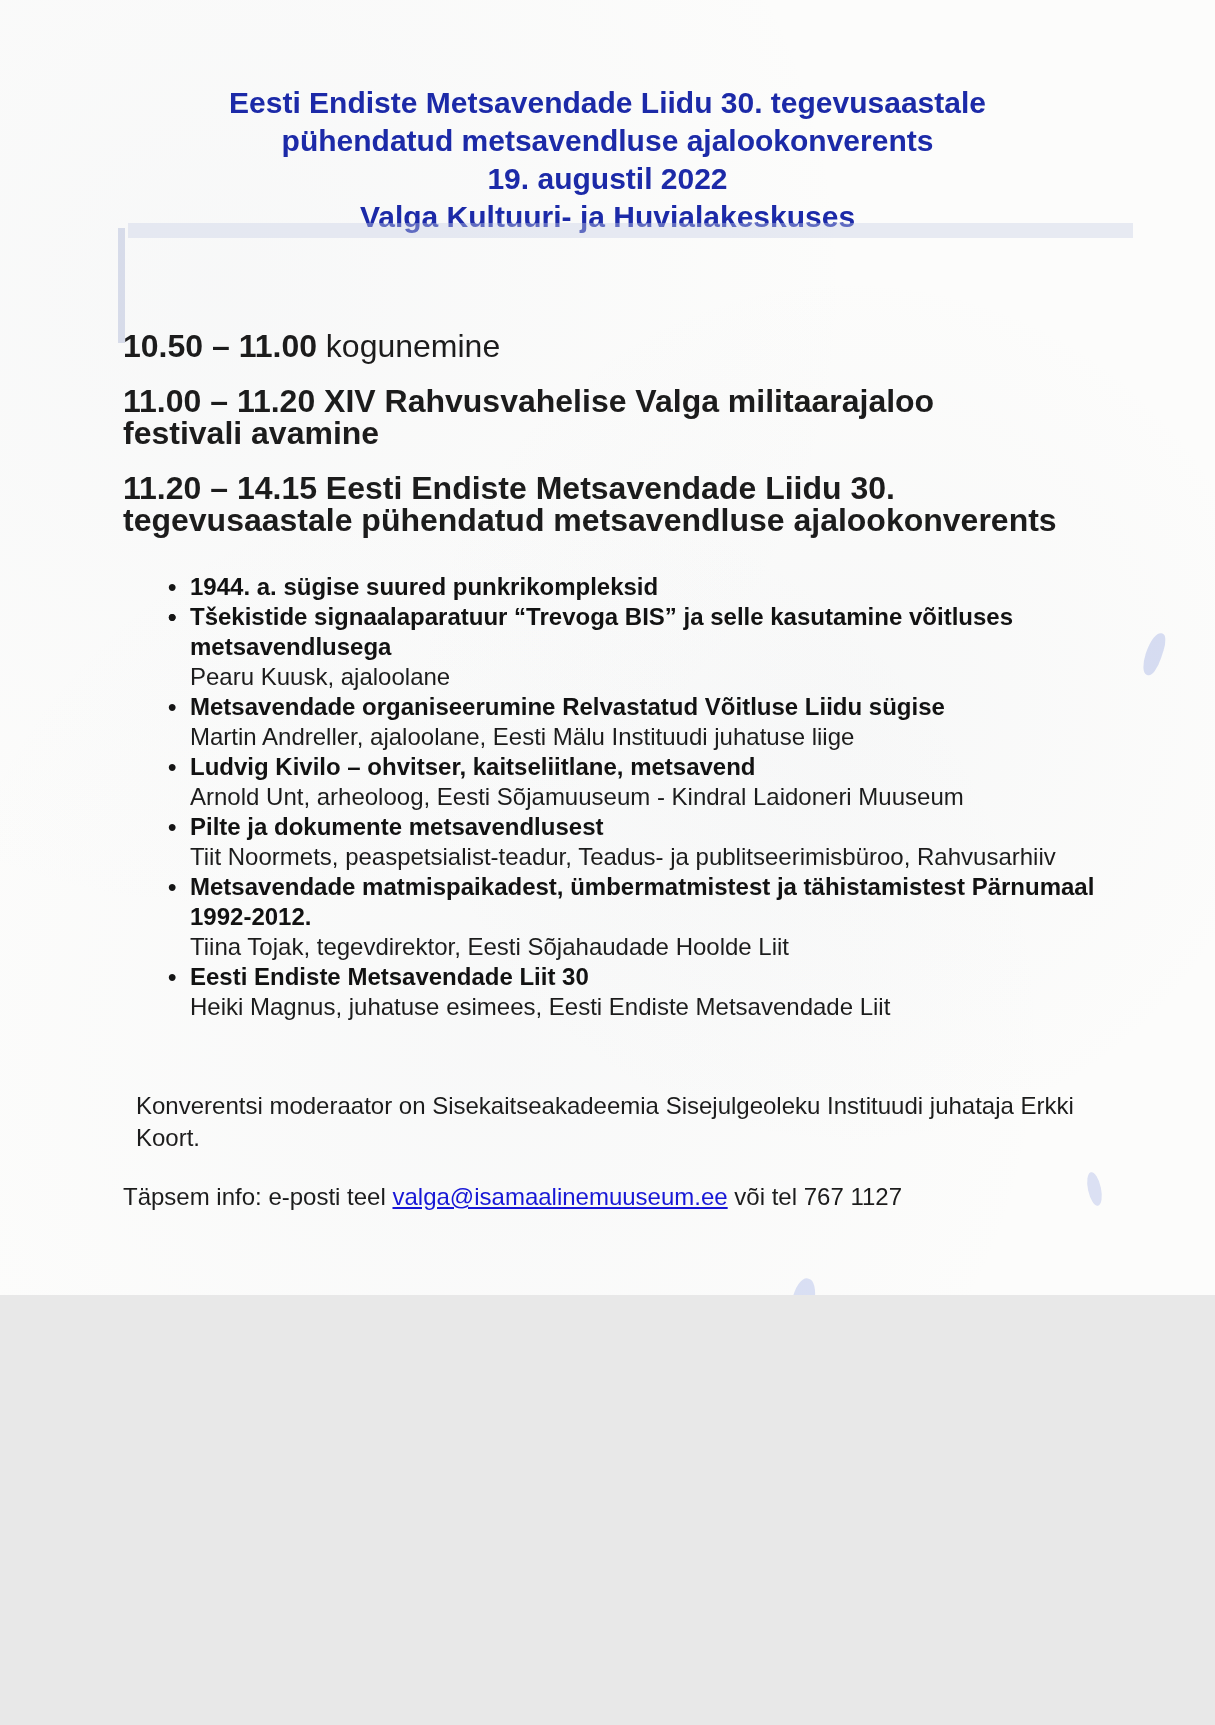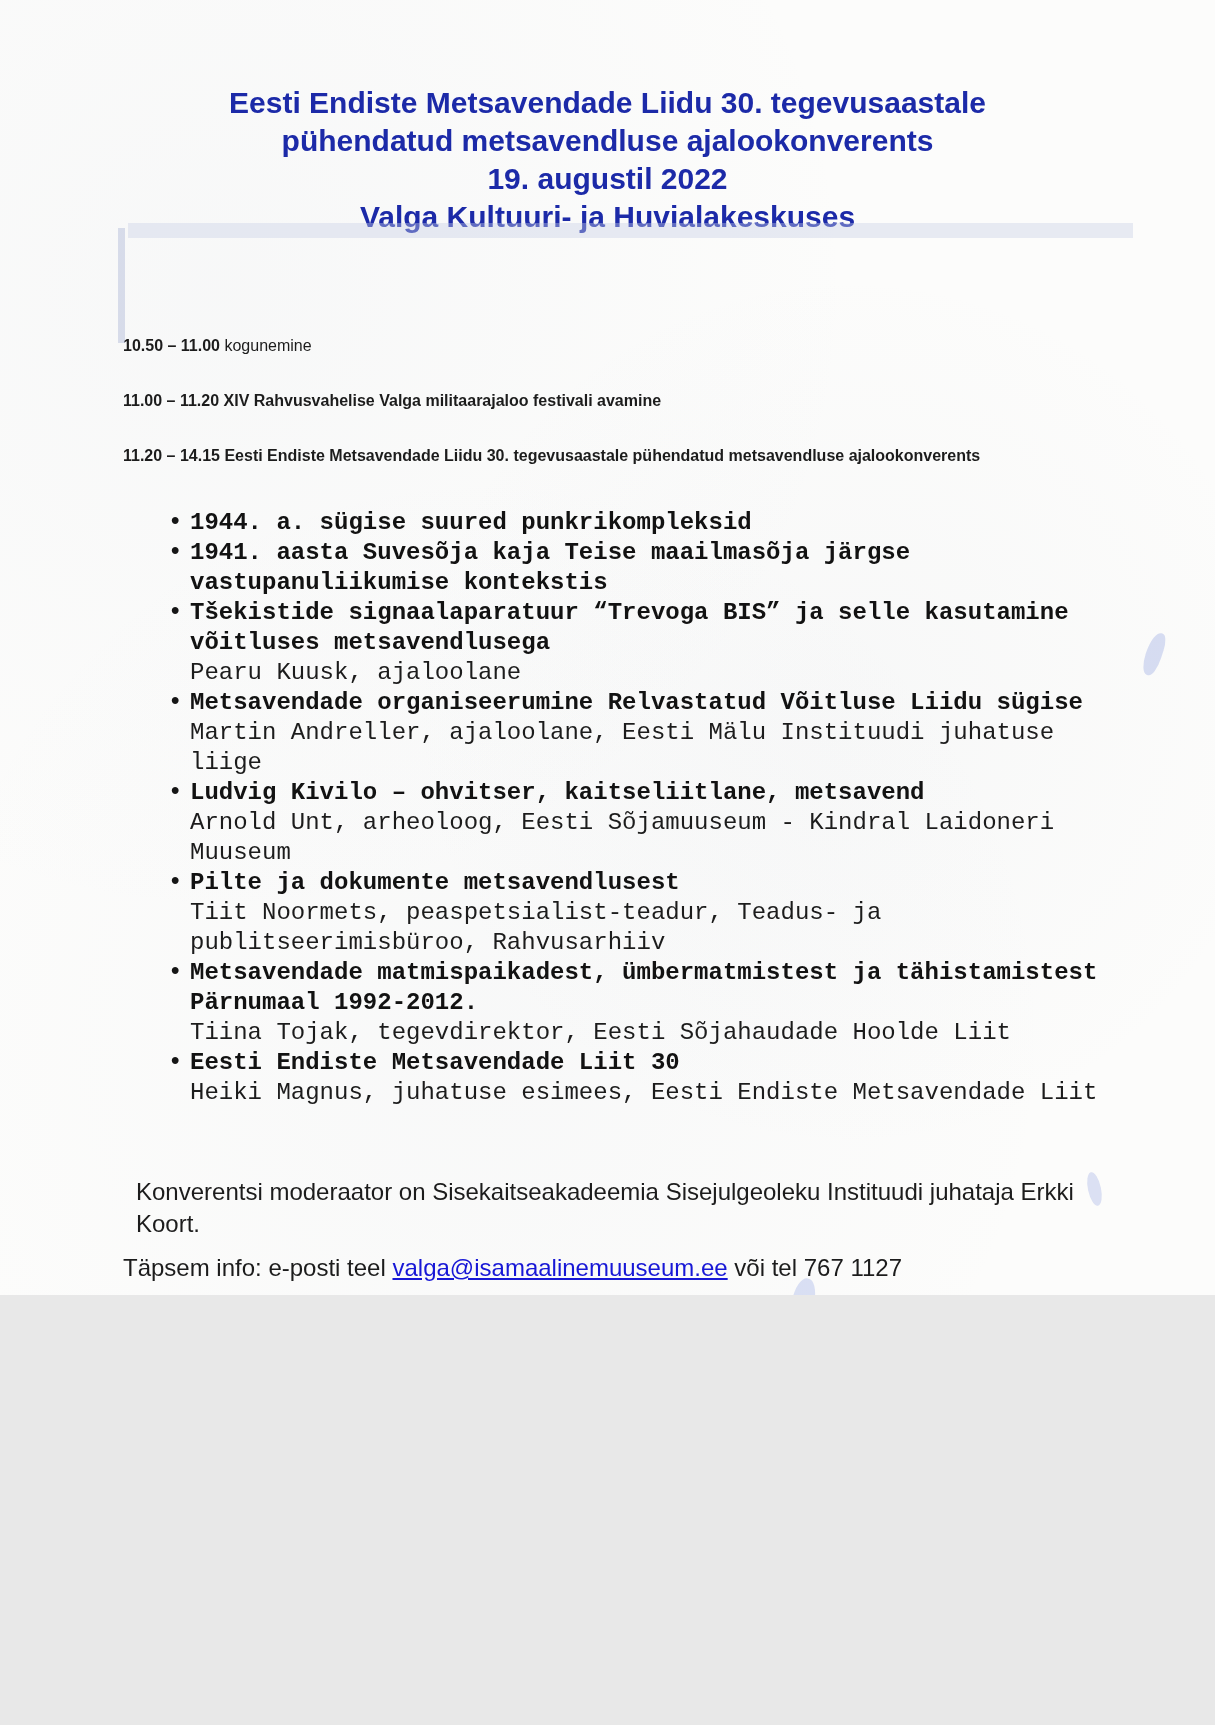--- a/index.html
+++ b/index.html
@@ -25,43 +25,43 @@
     margin-top: 84px;
     text-align: center;
     color: #1c2aa8;
     font-weight: bold;
     font-size: 30px;
     line-height: 38px;
   }
 
   
   .schedule { margin-top: 94px; }
-  .sched-row { font-size: 16px; line-height: 32px; margin-bottom: 23px; width: 935px; }
+  .sched-row { font-size: 32px; line-height: 32px; margin-bottom: 23px; width: 935px; }
   .sched-row .time { font-weight: bold; }
   .sched-row.all-bold { font-weight: bold; }
 
   .intro { margin: 20px 0 0 0; font-size: 24px; line-height: 32px; width: 965px; }
 
   
-  ul.program { margin: 36px 0 0 45px; padding: 0; list-style: none; font-family: Liberation Mono, monospace; }
+  ul.program { margin: 36px 0 0 45px; padding: 0; list-style: none; }
   ul.program li { position: relative; padding-left: 22px; width: 935px; font-size: 24px; line-height: 30px; }
   ul.program li::before {
     content: "\2022";
     position: absolute;
     left: 0; top: 0;
     font-size: 24px;
     font-weight: bold;
     color: #151515;
   }
   .talk-title { font-weight: bold; color: #121212; }
   .talk-speaker { font-weight: normal; }
   .speaker-light { color: #4a4a4a; }
 
   .moderator { margin: 68px 0 0 13px; font-size: 24px; line-height: 32px; width: 975px; }
-  .contact { margin: 12px 0 0 0; font-size: 24px; line-height: 32px; }
+  .contact { margin: 27px 0 0 0; font-size: 24px; line-height: 32px; }
   a.email-link { color: #1717d6; text-decoration: underline; cursor: pointer; }
 
   
   .artifact { position: absolute; pointer-events: none; }
   .band { left: 128px; top: 223px; width: 1005px; height: 15px; background: rgba(200,208,230,0.40); }
   .fold { left: 118px; top: 228px; width: 7px; height: 115px; background: rgba(175,185,215,0.45); }
   .blob1 { left: 1146px; top: 632px; width: 16px; height: 44px; background: rgba(120,140,220,0.28); border-radius: 60% 40% 50% 50%; transform: rotate(18deg); }
   .blob2 { left: 1088px; top: 1172px; width: 13px; height: 34px; background: rgba(120,140,220,0.25); border-radius: 50%; transform: rotate(-12deg); }
   .blob3 { left: 792px; top: 1278px; width: 22px; height: 48px; background: rgba(130,150,225,0.28); border-radius: 55% 45% 50% 50%; transform: rotate(10deg); }
   .blob4 { left: 624px; top: 1420px; width: 18px; height: 38px; background: rgba(130,150,225,0.25); border-radius: 50%; transform: rotate(-8deg); }
@@ -98,21 +98,20 @@
         <span class="time">11.20 – 14.15</span><span> Eesti Endiste Metsavendade Liidu 30. tegevusaastale pühendatud metsavendluse ajalookonverents</span>
       </div>
     </div>
 
 
     <ul class="program">
       <li>
         <div class="talk-title">1944. a. sügise suured punkrikompleksid</div>
       </li>
       <li>
-        <div class="talk-title">1941. aasta Suvesõja kaja Teise maailmasõja järgse vastupanuliikumise kontekstis</div>
       </li>
       <li>
         <div class="talk-title">Tšekistide signaalaparatuur “Trevoga BIS” ja selle kasutamine võitluses metsavendlusega</div>
         <div class="talk-speaker">Pearu Kuusk, ajaloolane</div>
       </li>
       <li>
         <div class="talk-title">Metsavendade organiseerumine Relvastatud Võitluse Liidu sügise</div>
         <div class="talk-speaker">Martin Andreller, ajaloolane, Eesti Mälu Instituudi juhatuse liige</div>
       </li>
       <li>

